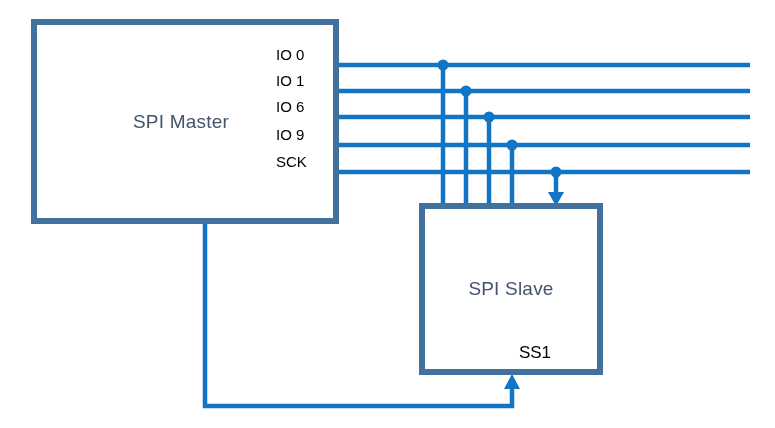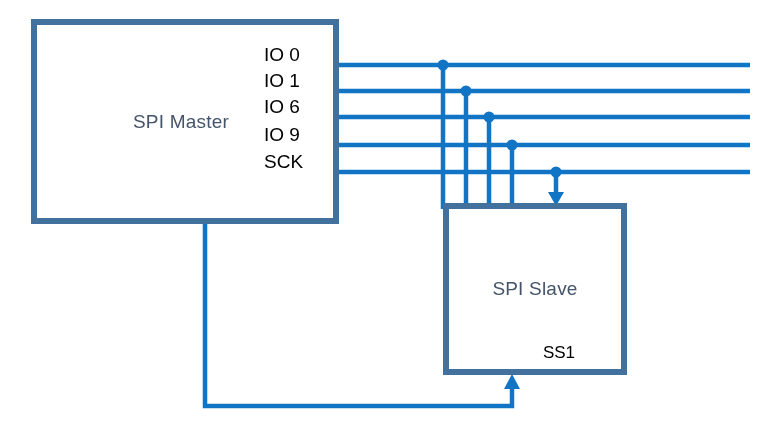--- a/index.html
+++ b/index.html
@@ -18,44 +18,44 @@
     overflow:hidden;
   }
   .canvas{position:absolute;left:0;top:0;width:775px;height:428px;}
   .box{
     position:absolute;
     border:6px solid var(--border);
     background:var(--bg);
     box-sizing:border-box;
   }
   .box.master{left:31px;top:19px;width:308px;height:205px;}
-  .box.slave{left:419px;top:203px;width:184px;height:172px;margin-left:24px;}
+  .box.slave{left:419px;top:203px;width:184px;height:172px;}
   .box-label{
     position:absolute;left:0;top:0;right:0;bottom:0;
     display:flex;align-items:center;justify-content:center;
     color:var(--box-label);
     font-size:19px;
     letter-spacing:0.2px;
   }
   .master .box-label{padding-right:8px;}
   .ss1-label{
     position:absolute;left:0;right:0;bottom:6px;
     text-align:center;
     color:var(--pin-text);
     font-size:17px;
     padding-left:48px;
   }
   .pin-label{
     position:absolute;
-    left:264px;
+    left:276px;
     width:46px;
     height:22px;
     line-height:22px;
     color:var(--pin-text);
-    font-size:19px;
+    font-size:15px;
     white-space:nowrap;
   }
   svg.wiring{position:absolute;left:0;top:0;width:775px;height:428px;}
   .wire, .drop, .route{
     stroke:var(--wire);
     stroke-width:4.5;
     fill:none;
   }
   .junction{fill:var(--wire);stroke:none;}
   .arrowhead{fill:var(--wire);stroke:none;}

